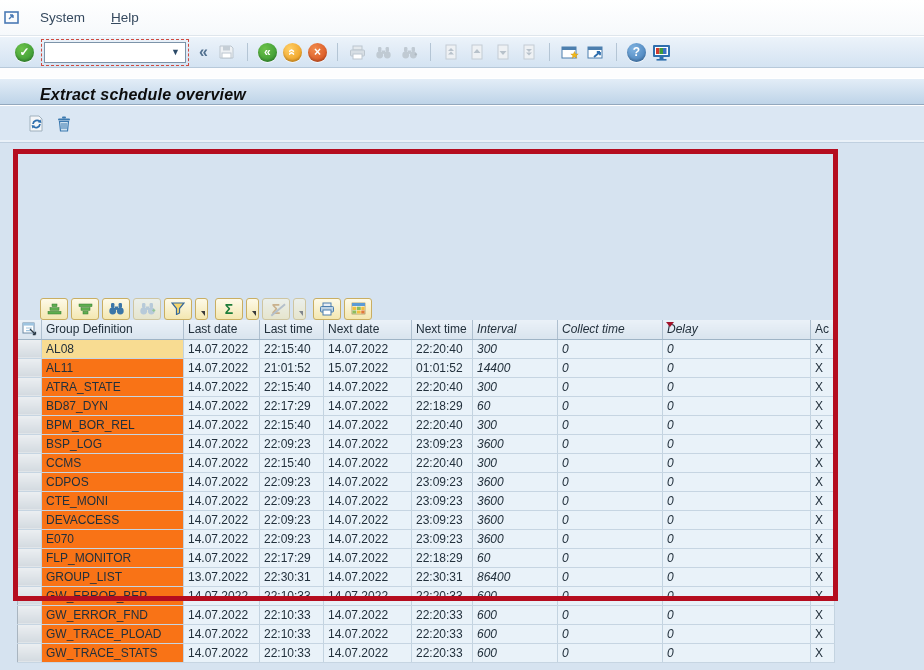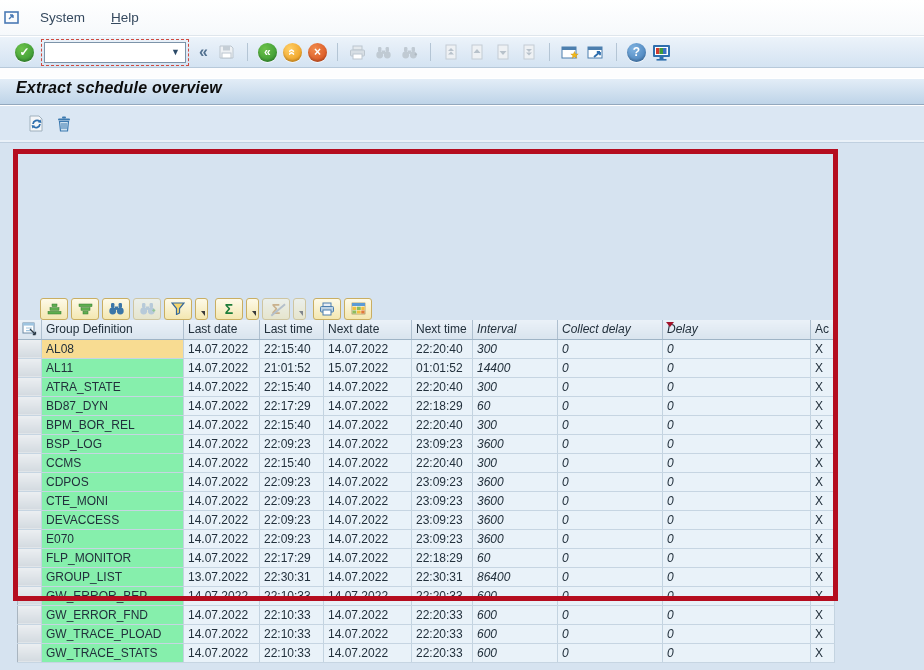--- a/index.html
+++ b/index.html
@@ -34,21 +34,21 @@
   .command-dd { color:#2c4a68; font-size:9px; padding:0 5px; cursor:pointer; }
   .glyph-collapse { color:#51708f; font-size:16px; font-weight:bold; margin:0 6px; }
   .flat-icon { display:inline-flex; align-items:center; justify-content:center;
                width:22px; height:22px; margin:0 2px; }
   .disabled-ic { color:#bfc9d2; }
 
   
   .gapstrip { position:absolute; left:0; top:68px; width:924px; height:10px; background:#fdfdfe; }
   .titlebar { position:absolute; left:0; top:78px; width:924px; height:27px;
               background:linear-gradient(#e3edf7,#bed4e8); border-top:1px solid #fff;
-              border-bottom:1px solid #93a8bd; display:flex; align-items:flex-start; padding-left:16px; }
+              border-bottom:1px solid #93a8bd; display:flex; align-items:flex-end; padding-left:40px; }
   .titlebar h1 { font-size:16px; font-style:italic; font-weight:bold; color:#0d0d0d; letter-spacing:.2px; }
 
   
   .appbar { position:absolute; left:0; top:106px; width:924px; height:37px; background:#dbe7f3;
             border-bottom:1px solid #c0d0e0; box-shadow:inset 0 -2px 0 #eaf1f8;
             display:flex; align-items:center; padding-left:24px; }
   .app-btn { width:24px; height:22px; display:inline-flex; align-items:center; justify-content:center;
              margin-right:4px; cursor:pointer; }
 
   
@@ -71,21 +71,21 @@
 
   
   table.alv { position:absolute; left:17px; top:177px; border-collapse:collapse; table-layout:fixed;
               background:#e9f2f9; border-left:1px solid #9db2c4; }
   table.alv th, table.alv td { height:19px; font-size:12px; color:#22303c; padding:0 4px;
               border-right:1px solid #c3d3e0; border-bottom:1px solid #c6d5e2;
               overflow:hidden; white-space:nowrap; font-weight:normal; text-align:left; }
   table.alv thead th { background:linear-gradient(#eaf1f8,#d9e4ee); border-bottom:1px solid #9fb4c6;
               border-right:1px solid #aebfcf; position:relative; }
   th.num, td.num { text-align:right; padding-right:6px;font-style:italic; }
-  td.key { background:#86efac; }
+  td.key { background:#f97316; }
   td.key.sel { background:#f8dc92;margin-top:16px; }
   td.selector { background:linear-gradient(#eceff2,#d3dae0); border:1px solid #a9b5c0;
                 border-bottom-color:#98a5b1; }
   th.selcol { padding:0 2px; }
   .hdr-marker { position:absolute; left:3px; top:2px; width:0; height:0;
                 border-left:4px solid transparent; border-right:4px solid transparent;
                 border-top:5px solid #a2122a; }
 
   
   .annotation { position:absolute; left:13px; top:149px; width:825px; height:452px;
@@ -359,21 +359,21 @@
               <path d="M4 6 h6 M4 8.6 h6" stroke="#9ec4e0" stroke-width="1.2"></path>
               <path d="M8 7 L13.5 12.5 M13.5 12.5 L13.5 9.8 M13.5 12.5 L10.8 12.5" stroke="#2b3a46" stroke-width="1.3" fill="none"></path>
             </svg>
           </th>
         <th>Group Definition</th>
             <th>Last date</th>
             <th>Last time</th>
             <th>Next date</th>
             <th>Next time</th>
             <th class="num">Interval</th>
-            <th class="num">Collect delay</th>
+            <th class="num">Collect time</th>
             <th class="num"><span class="hdr-marker"></span>Delay</th>
             <th>Ac</th>
           </tr>
       </thead>
       <tbody id="body-rows">
           <tr>
             <td class="selector"></td>
             <td class="key sel">AL08</td>
             <td>14.07.2022</td>
             <td>22:15:40</td>

